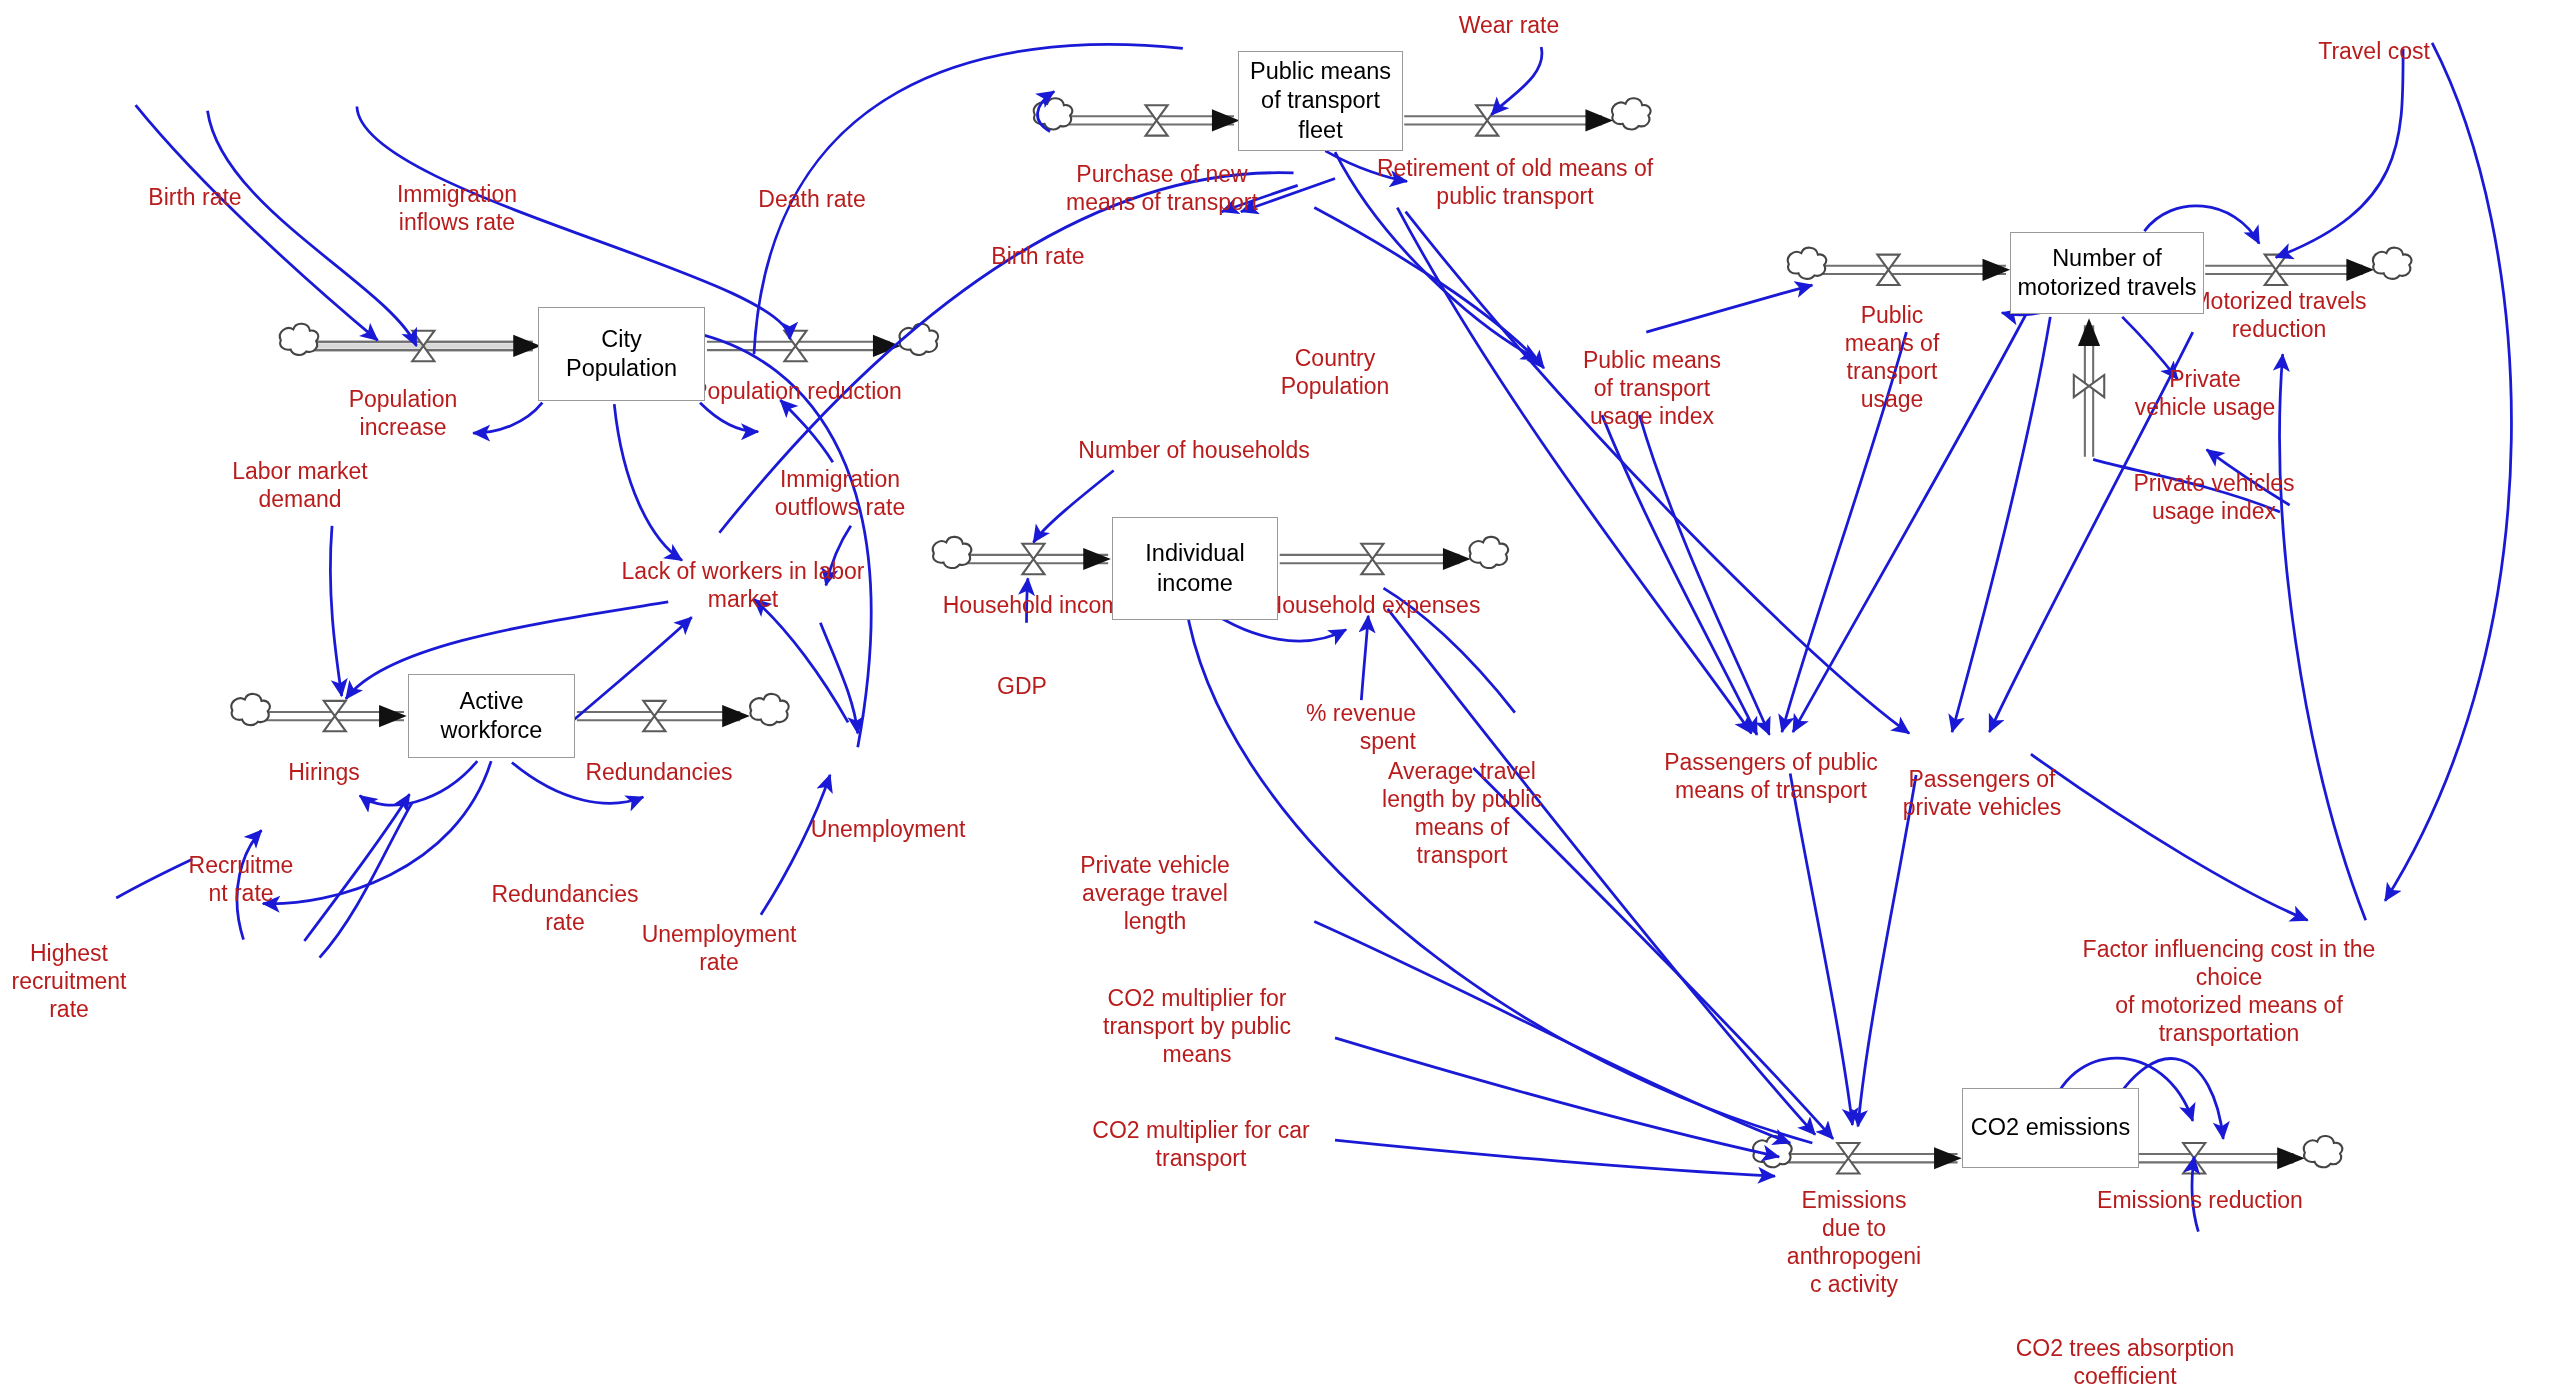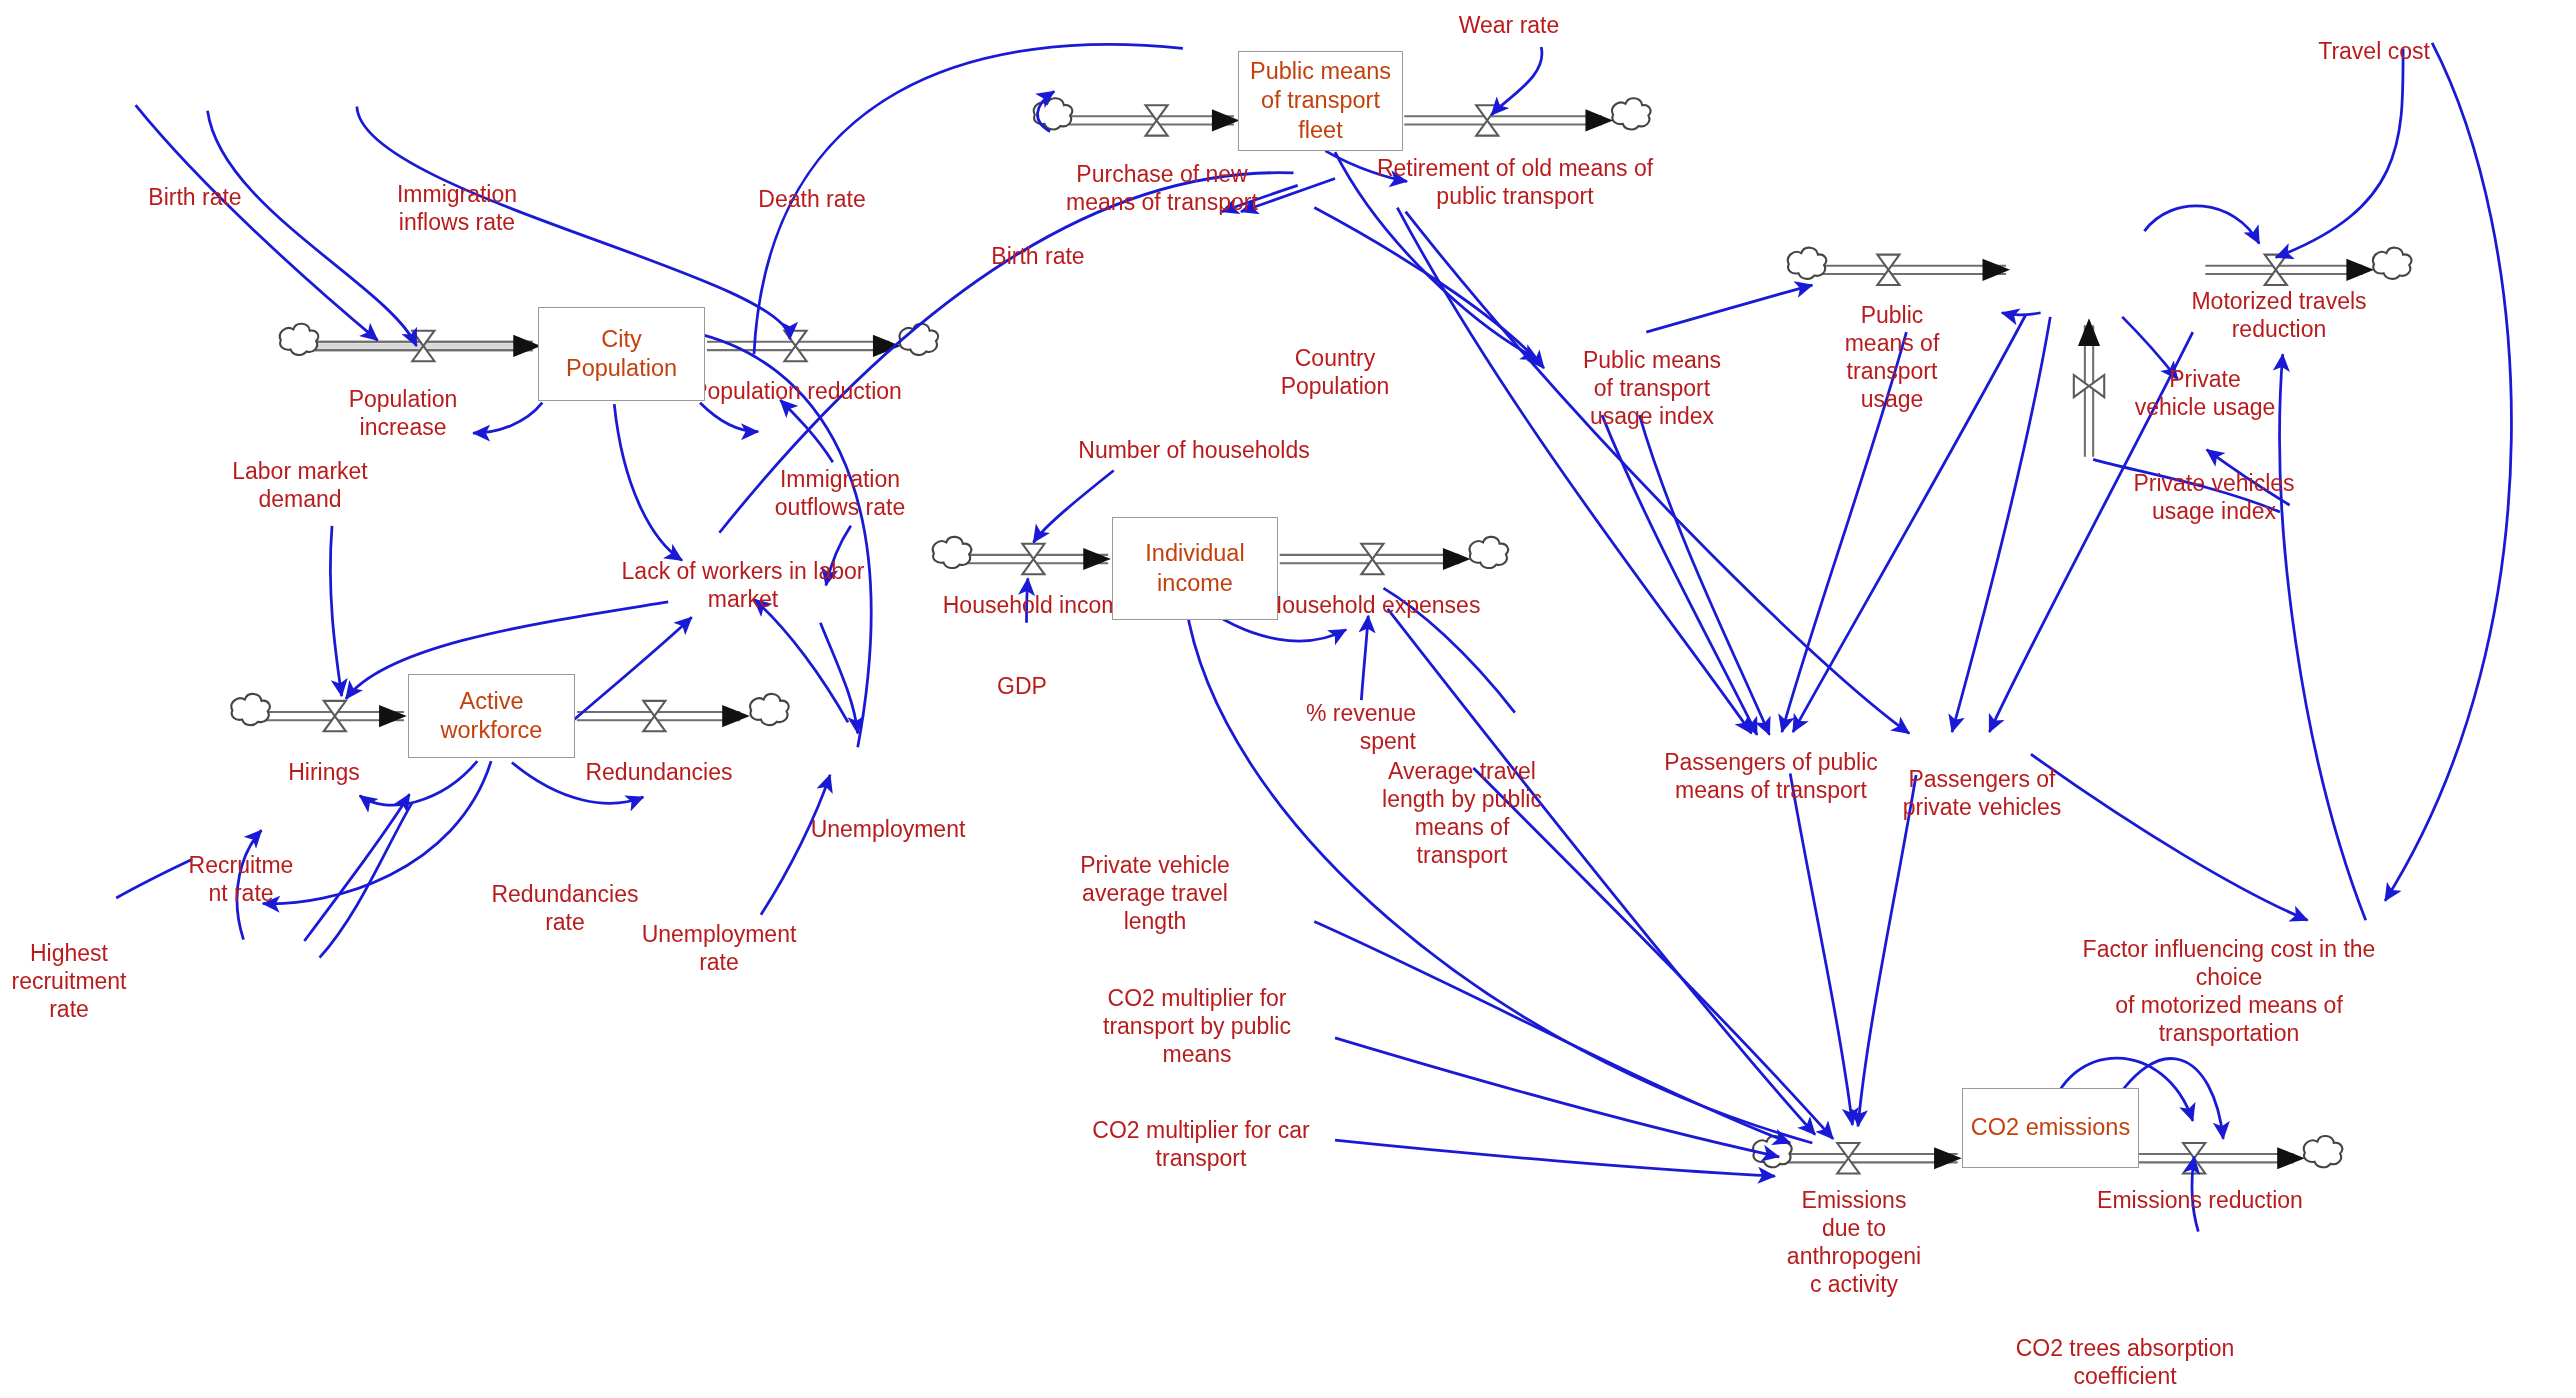--- a/index.html
+++ b/index.html
@@ -12,21 +12,21 @@
     overflow:hidden;
   }
   #wires{position:absolute;left:0;top:0;width:2576px;height:1399px;}
   .stock{
     position:absolute;
     box-sizing:border-box;
     border:1.4px solid #9a9a9a;
     background:#ffffff;
     display:flex;align-items:center;justify-content:center;
     text-align:center;
-    color:#c2410c;
+    color:#000000;
     font-size:23.5px;
     line-height:1.25;
     padding:2.8px 5.5px;
     z-index:5;
   }
   .vlabel{
     position:absolute;
     color:#b91c1c;
     font-size:23px;
     line-height:1.22;
@@ -293,20 +293,24 @@
 of transport
 fleet</span>
   </div>
   <div class="stock" style="left:408px;top:674px;width:167px;height:84px;">
     <span>Active
 workforce</span>
   </div>
   <div class="stock" style="left:1112px;top:517px;width:166px;height:103px;">
     <span>Individual
 income</span>
+  </div>
+  <div class="stock" style="left:2010px;top:232px;width:194px;height:82px;">
+    <span>Number of
+motorized travels</span>
   </div>
   <div class="stock" style="left:1962px;top:1088px;width:177px;height:80px;">
     <span>CO2
 emissions</span>
   </div>
 
   <div class="vlabel" style="left:403px;top:385px;"><span>Population
 increase</span></div>
   <div class="vlabel" style="left:797px;top:377px;"><span>Population reduction</span></div>
   <div class="vlabel" style="left:1162px;top:160px;"><span>Purchase of new

